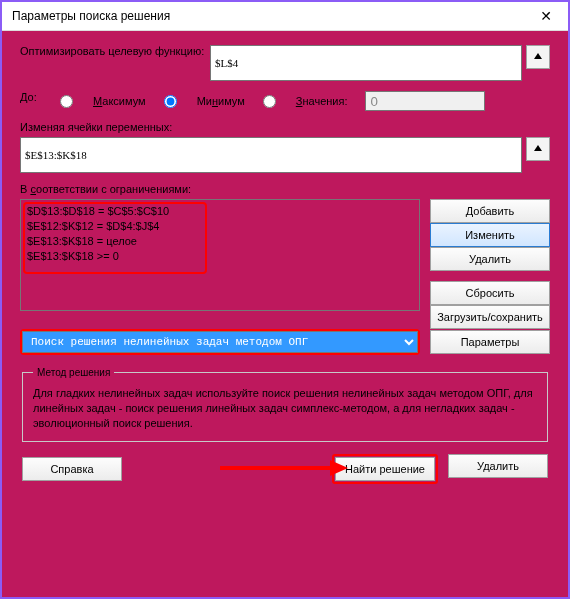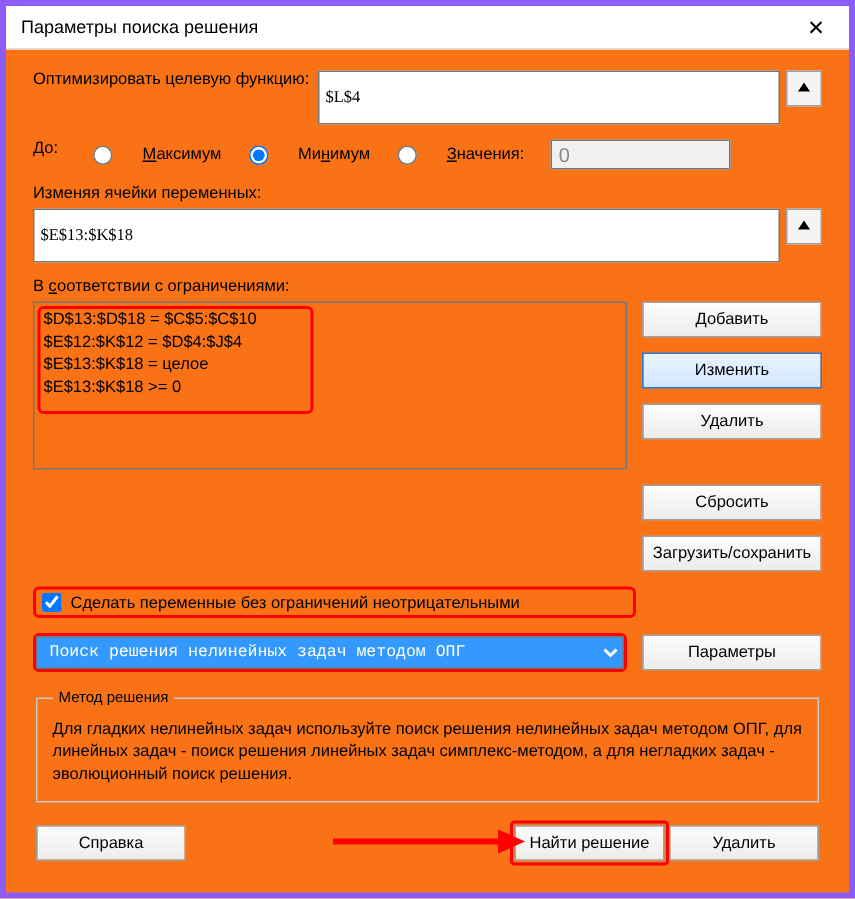--- a/index.html
+++ b/index.html
@@ -1,48 +1,48 @@
 <!DOCTYPE html>
 <html><head>
 <meta charset="utf-8">
 <style>
 html,body{margin:0;padding:0;font-family:"Segoe UI",Tahoma,sans-serif;font-size:11px;color:#000;background:#fff}
-.window{width:570px;height:599px;border:4px solid #8b5cf6;box-sizing:border-box;background:#f97316;position:relative}
+.window{width:570px;height:599px;border:2px solid #8b5cf6;box-sizing:border-box;background:#be185d;position:relative}
 .titlebar{height:28px;background:#fff;border-bottom:1px solid #ddd;display:flex;align-items:center;padding:0 2px 0 10px}
 .titlebar .title{flex:1;font-size:12px}
 .close-btn{width:40px;height:26px;display:flex;align-items:center;justify-content:center;font-size:14px;cursor:pointer}
 .body{padding:14px 18px 10px 18px}
 .row{display:flex;margin-bottom:10px}
 .label{white-space:nowrap}
 .input-text{flex:1;height:36px;border:1px solid #767676;padding:0 4px;font-size:11px;font-family:Liberation Serif, serif;box-sizing:border-box}
 .range-btn{width:22px;height:22px;border:1px solid #a0a0a0;background:#f4f4f4;display:flex;align-items:center;justify-content:center;margin-left:4px;cursor:pointer}
 .range-btn svg{width:12px;height:12px}
 .underline{text-decoration:underline}
 .radio-group{display:flex;align-items:center;gap:18px}
 .radio-item{display:flex;align-items:center;gap:20px}
 .radio-item input{margin:0}
 .section-label{margin-bottom:4px}
 .constraints-area{display:flex;gap:10px}
 .constraints-box{flex:1;height:112px;border:1px solid #767676;padding:4px 6px;font-size:11px;line-height:15px;overflow:auto;box-sizing:border-box;position:relative}
 .constraints-box .hl{position:absolute;top:2px;left:2px;width:180px;height:68px;border:2px solid #f00;border-radius:4px;pointer-events:none}
-.btn-col{width:120px;display:flex;flex-direction:column;gap:10px}
+.btn-col{width:120px;display:flex;flex-direction:column;}
 .btn{height:24px;border:1px solid #a0a0a0;background:linear-gradient(#fdfdfd,#ececec);font-size:11px;font-family:inherit;cursor:pointer;padding:0}
 .btn:focus,.btn.sel{border:1px solid #2a7bd1;background:linear-gradient(#eaf3ff,#d1e6ff);outline:none}
 .checkbox-row{display:flex;align-items:center;margin:10px 0;padding:2px 4px}
 .checkbox-row input{margin:0 6px 0 0}
 .red-box{border:2px solid #f00;border-radius:4px}
 .method-row{display:flex;align-items:center;gap:10px;margin-bottom:12px}
 .method-label{width:110px}
 .select-wrap{flex:1;position:relative}
 .select{width:100%;height:22px;border:1px solid #767676;font-size:11px;font-family:Liberation Mono, monospace;box-sizing:border-box;background:#3399ff;color:#fff;padding:0 4px}
 .fieldset{border:1px solid #c8c8c8;padding:8px 10px 10px;margin-bottom:12px}
 .fieldset-legend{font-size:10px;padding:0 4px}
 .desc{font-size:11px;line-height:15px}
 .footer{display:flex;justify-content:space-between;align-items:center;padding:0 2px;position:relative}
-.footer-right{display:flex;gap:0;align-items:center}
+.footer-right{display:flex;gap:10px;}
 .footer .btn{width:100px}
 .arrow{position:absolute;left:200px;top:4px;pointer-events:none}
 .val-input{width:120px;height:20px;border:1px solid #767676;background:#f0f0f0;color:#888;padding:0 4px;box-sizing:border-box}
 .solve-hl{border:2px solid #f00;border-radius:3px;padding:1px}
 </style>
 </head>
 <body>
 
 <div class="window">
   <div class="titlebar">
@@ -103,24 +103,20 @@
       <div class="btn-col">
         <button class="btn">Добавить</button>
         <button class="btn sel">Изменить</button>
         <button class="btn">Удалить</button>
         <div style="height:10px"></div>
         <button class="btn">Сбросить</button>
         <button class="btn">Загрузить/сохранить</button>
       </div>
     </div>
 
-    <div class="checkbox-row red-box" style="width:390px">
-      <input type="checkbox" checked="" style="">
-      <span>Сделать переменные без ограничений неотрицательными</span>
-    </div>
 
     <div class="method-row">
       <div class="select-wrap red-box">
         <select class="select">
           <option>Поиск решения нелинейных задач методом ОПГ</option>
         </select>
       </div>
       <button class="btn" style="width:120px">Параметры</button>
     </div>
 

